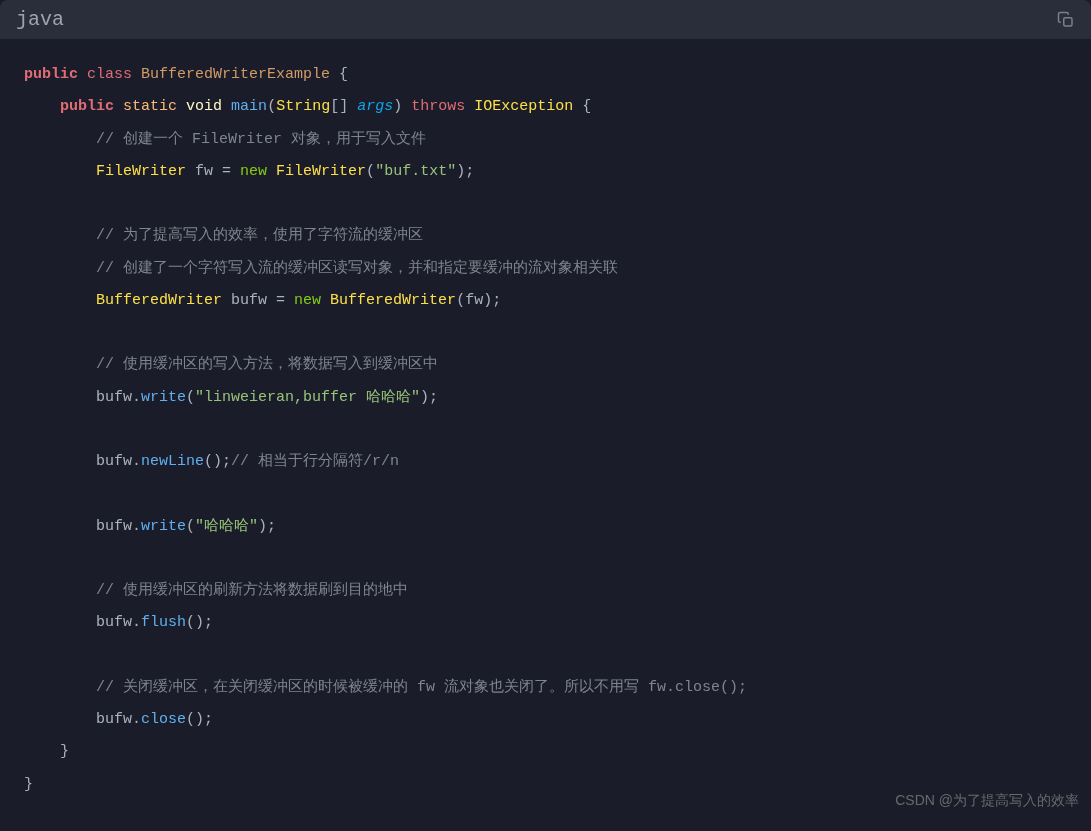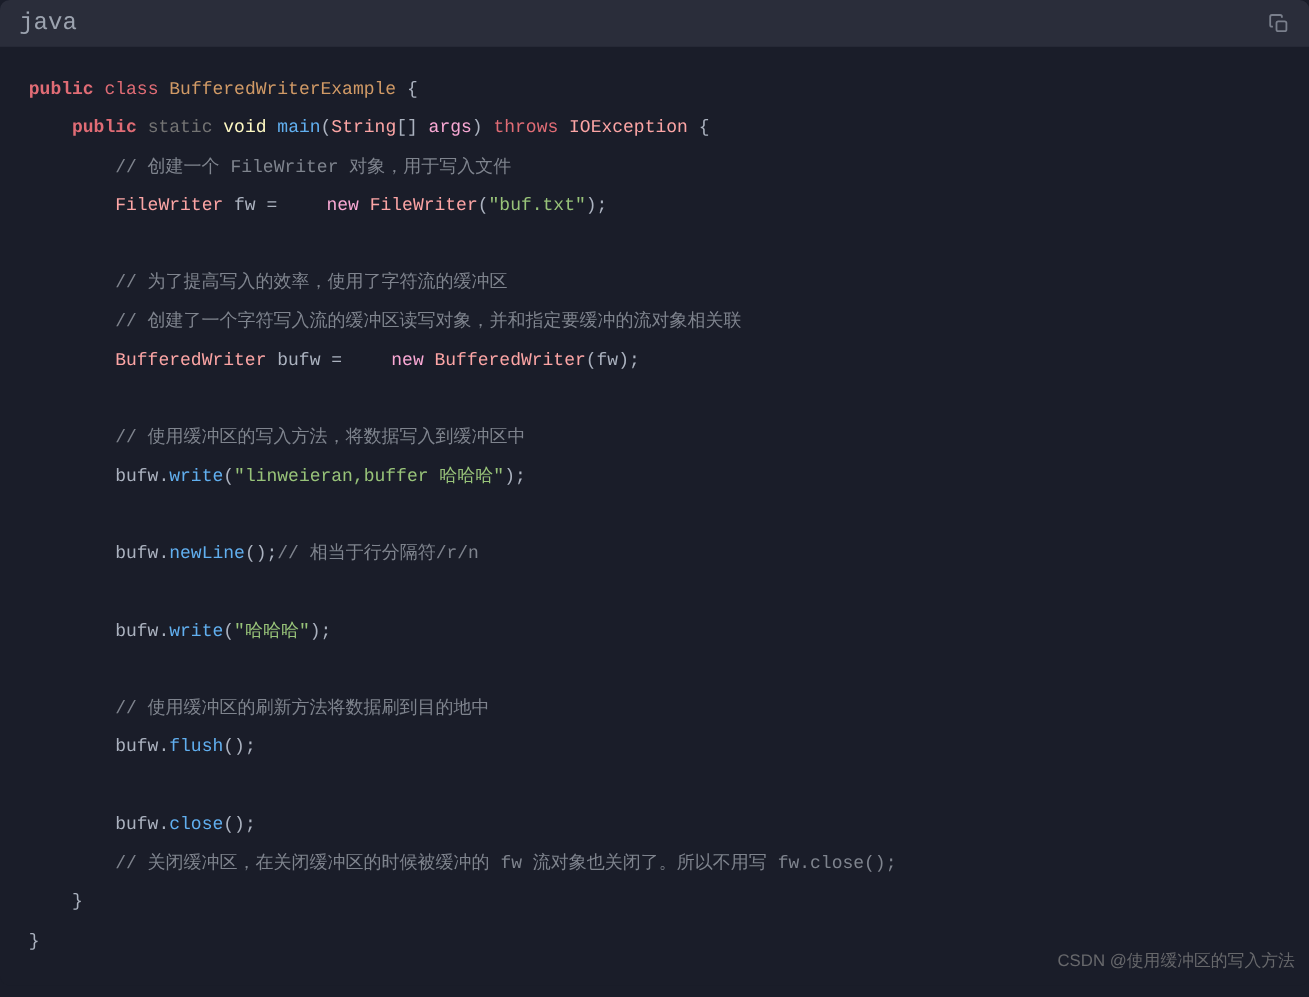--- a/index.html
+++ b/index.html
@@ -45,28 +45,28 @@
       padding: 20px 24px;
       line-height: 2.15;
       color: #d4d4d4;
       position: relative;
     }
     .line {
       white-space: pre;
     }
     .kw-public { color: #e06c75; font-weight: bold; }
     .kw-class { color: #e06c75; }
-    .kw-static { color: #737373; margin-top: 27px; }
+    .kw-static { color: #fdba74; margin-top: 27px; }
     .kw-void { color: #fef9c3; text-align: center; }
-    .kw-new { color: #f9a8d4; margin-left: 32px; }
+    .kw-new { color: #84cc16; }
     .kw-throws { color: #e06c75; margin-top: 24px; }
-    .type { color: #fca5a5; }
+    .type { color: #fde047; }
     .classname { color: #d19a66; }
     .method { color: #61afef; }
-    .param { color: #f9a8d4; }
+    .param { color: #0ea5e9; font-style: italic; }
     .string { color: #98c379; }
     .comment { color: #7f848e; }
     .punct { color: #abb2bf; }
     .plain { color: #abb2bf; }
     .watermark {
       position: absolute;
       bottom: 6px;
       right: 12px;
       color: #888;
       font-size: 14px;
@@ -100,19 +100,19 @@
     <div class="line"><span class="plain">        </span><span class="comment">// 使用缓冲区的写入方法，将数据写入到缓冲区中</span></div>
     <div class="line"><span class="plain">        </span><span class="plain">bufw</span><span class="punct">.</span><span class="method">write</span><span class="punct">(</span><span class="string">"linweieran,buffer 哈哈哈"</span><span class="punct">);</span></div>
     <div class="line"><span></span>&nbsp;</div>
     <div class="line"><span class="plain">        </span><span class="plain">bufw</span><span class="punct">.</span><span class="method">newLine</span><span class="punct">();</span><span class="comment">// 相当于行分隔符/r/n</span></div>
     <div class="line"><span></span>&nbsp;</div>
     <div class="line"><span class="plain">        </span><span class="plain">bufw</span><span class="punct">.</span><span class="method">write</span><span class="punct">(</span><span class="string">"哈哈哈"</span><span class="punct">);</span></div>
     <div class="line"><span></span>&nbsp;</div>
     <div class="line"><span class="plain">        </span><span class="comment">// 使用缓冲区的刷新方法将数据刷到目的地中</span></div>
     <div class="line"><span class="plain">        </span><span class="plain">bufw</span><span class="punct">.</span><span class="method">flush</span><span class="punct">();</span></div>
     <div class="line"><span></span>&nbsp;</div>
+    <div class="line"><span class="plain">        </span><span class="comment">// 关闭缓冲区，在关闭缓冲区的时候被缓冲的 fw 流对象也关闭了。所以不用写 fw.close();</span></div>
     <div class="line"><span class="plain">        </span><span class="plain">bufw</span><span class="punct">.</span><span class="method">close</span><span class="punct">();</span></div>
-    <div class="line"><span class="plain">        </span><span class="comment">// 关闭缓冲区，在关闭缓冲区的时候被缓冲的 fw 流对象也关闭了。所以不用写 fw.close();</span></div>
     <div class="line"><span class="plain">    </span><span class="punct">}</span></div>
     <div class="line"><span class="punct">}</span></div>
-    <div class="watermark">CSDN @使用缓冲区的写入方法</div>
+    <div class="watermark">CSDN @为了提高写入的效率</div>
   </div>
 </div>
 
 </body></html>

